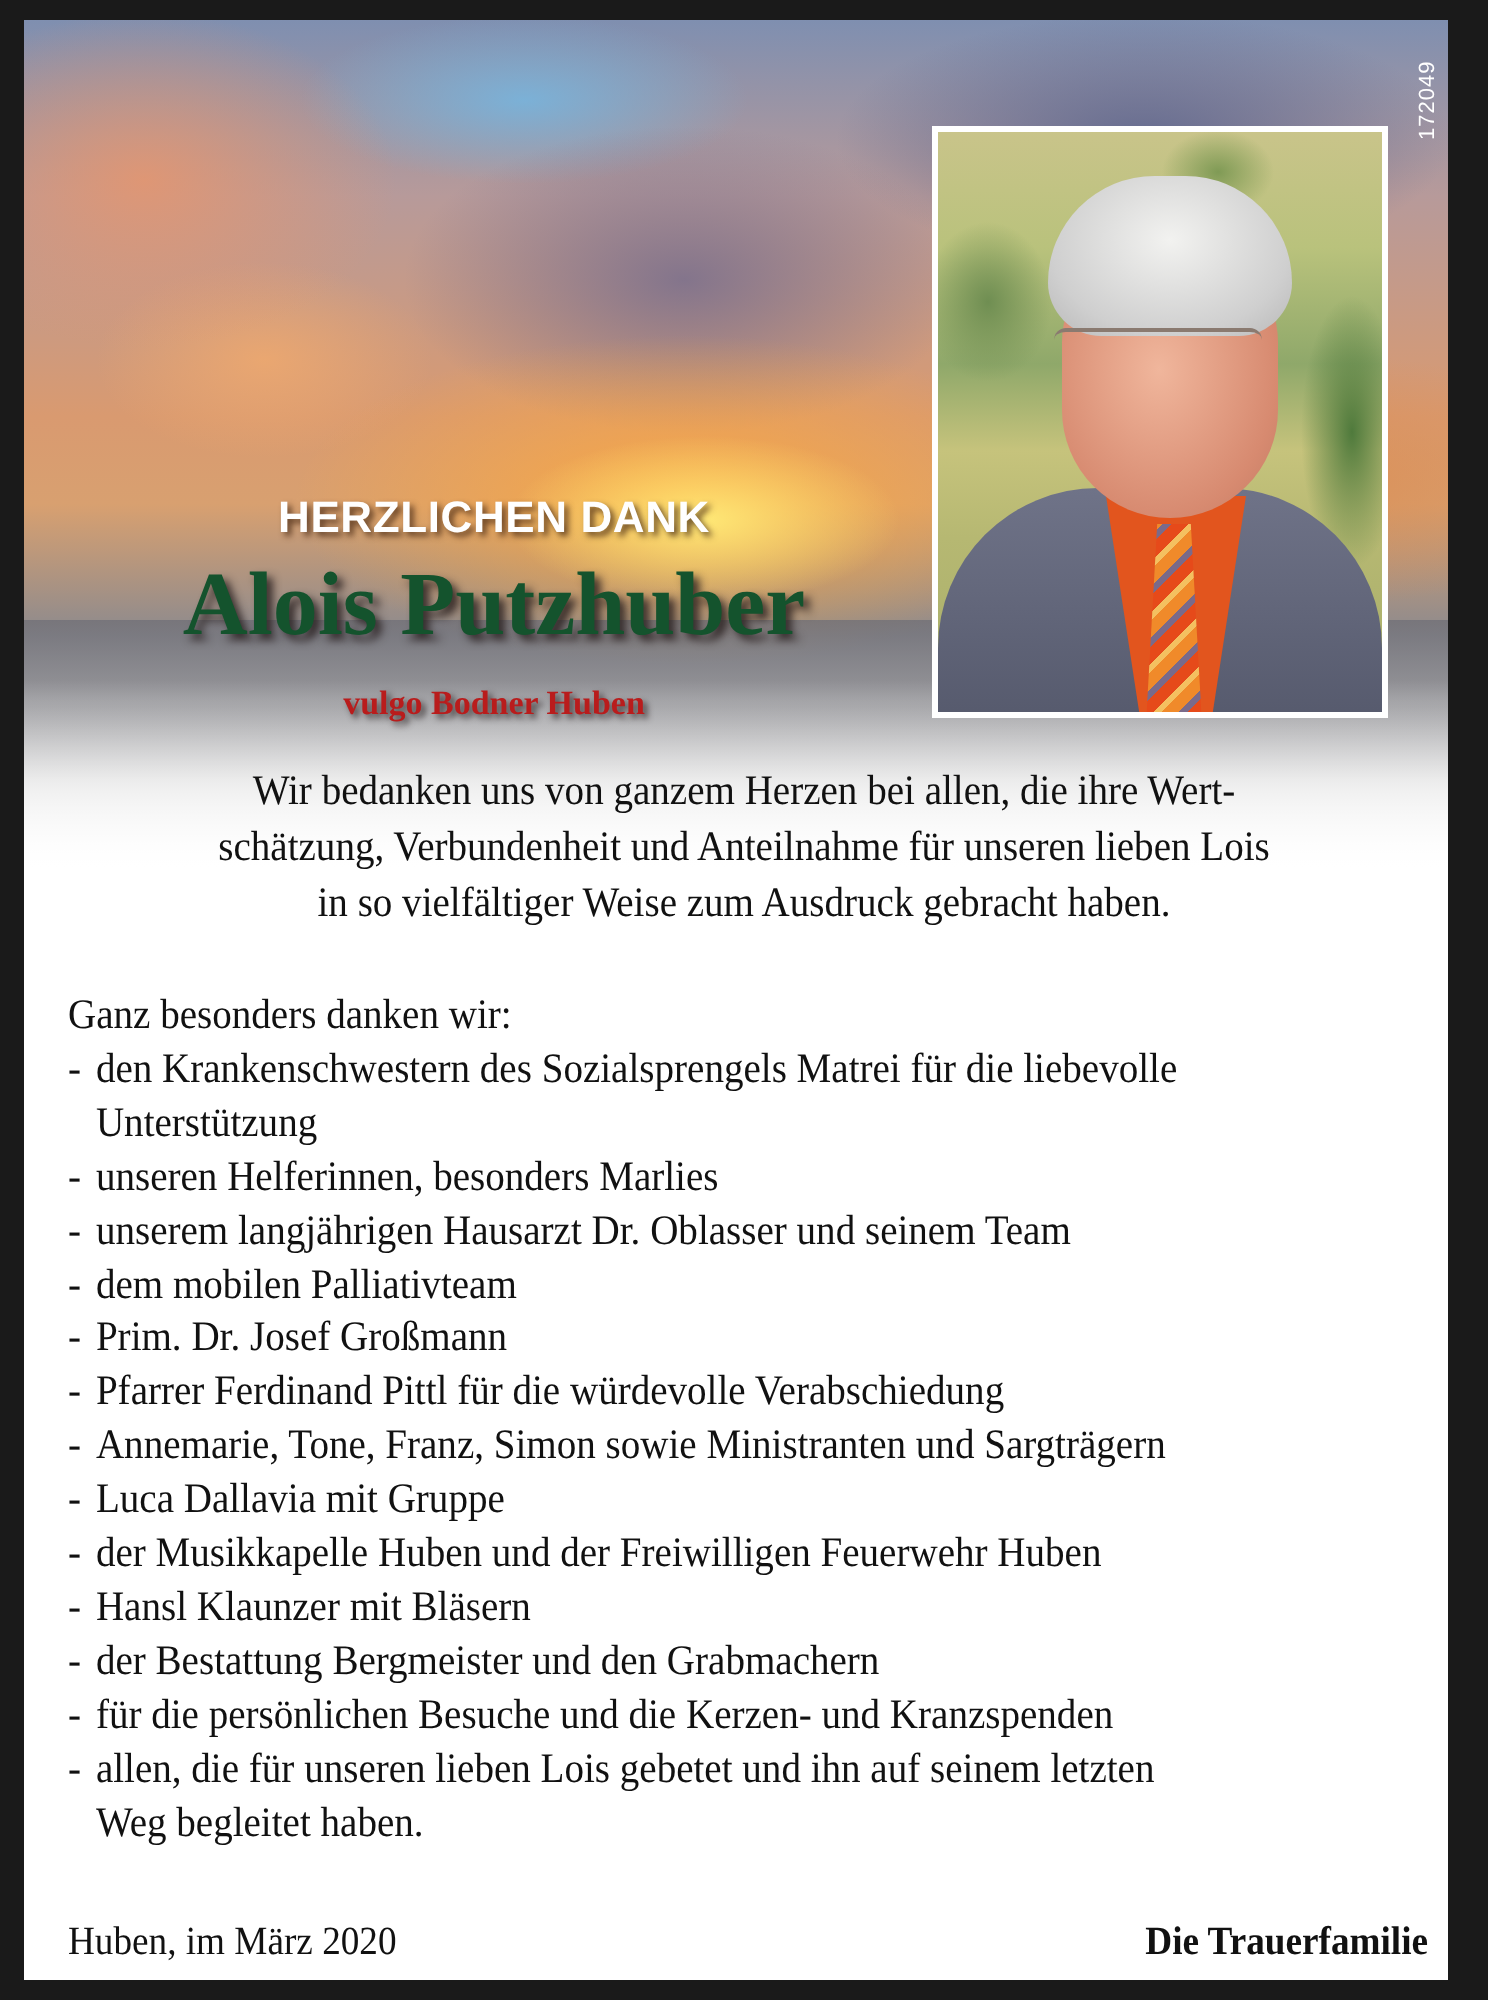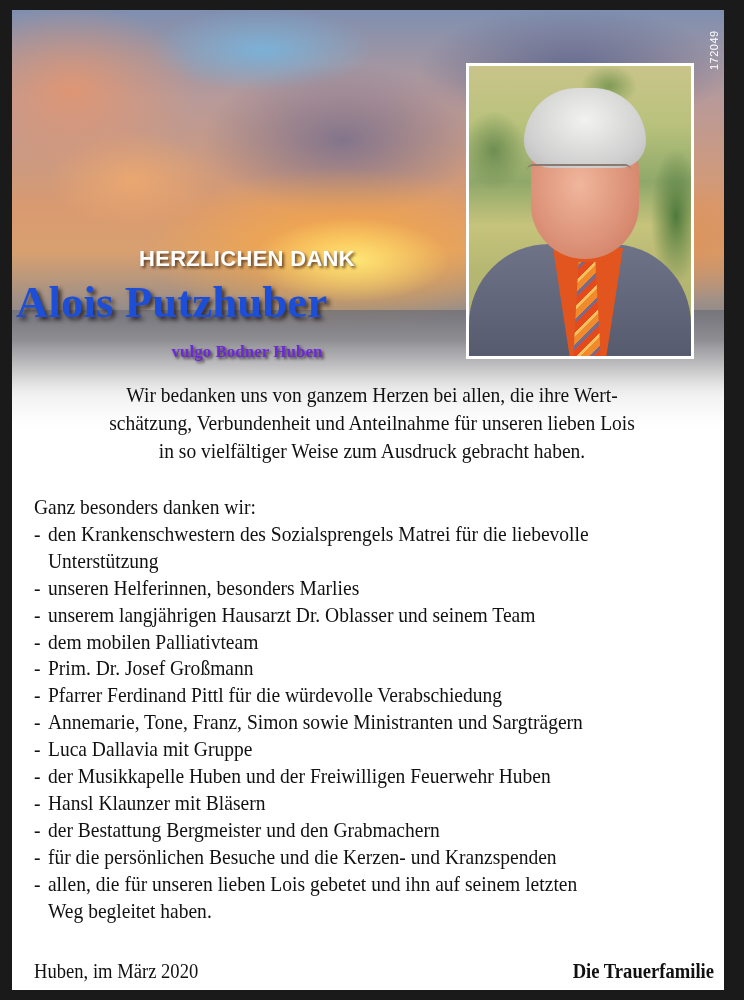--- a/index.html
+++ b/index.html
@@ -81,27 +81,27 @@
       position: absolute; left: 104px; top: 196px; width: 28px; height: 100px;
       clip-path: polygon(20% 0, 80% 0, 100% 100%, 0 100%);
       background: repeating-linear-gradient(135deg, #f08a2a 0 6px, #7a6a8a 6px 9px, #e64a1a 9px 15px, #f4c060 15px 18px);
     }
     .subtitle-top {
       position: absolute; left: 40px; top: 236px; width: 390px; text-align: center;
       font: bold 22px "Liberation Sans", sans-serif; color: #ffffff; letter-spacing: 0.3px;
       text-shadow: 2px 2px 3px rgba(70,40,20,0.8);
     }
     .name-title {
-      position: absolute; left: 4px; top: 266px; width: 430px; 
-      font: bold 45px "Liberation Serif", serif; color: #1d4ed8;
+      position: absolute; left: 20px; top: 266px; width: 430px; text-align: center;
+      font: bold 45px "Liberation Serif", serif; color: #14532d;
       text-shadow: 3px 3px 4px rgba(40,30,30,0.85);
     }
     .nickname {
       position: absolute; left: 40px; top: 332px; width: 390px; text-align: center;
-      font: bold 17px "Liberation Serif", serif; color: #6d28d9;
+      font: bold 17px "Liberation Serif", serif; color: #b91c1c;
       text-shadow: 2px 2px 3px rgba(40,30,30,0.8);
     }
     .intro {
       position: absolute; left: 10px; top: 371px; width: 700px; text-align: center;
       font: 21px/28px "Liberation Serif", serif; color: #111111;
       transform: scaleX(0.93); transform-origin: center top;
     }
     .intro p { white-space: nowrap; }
     .thanks {
       position: absolute; left: 22px; top: 484px; width: 740px;

